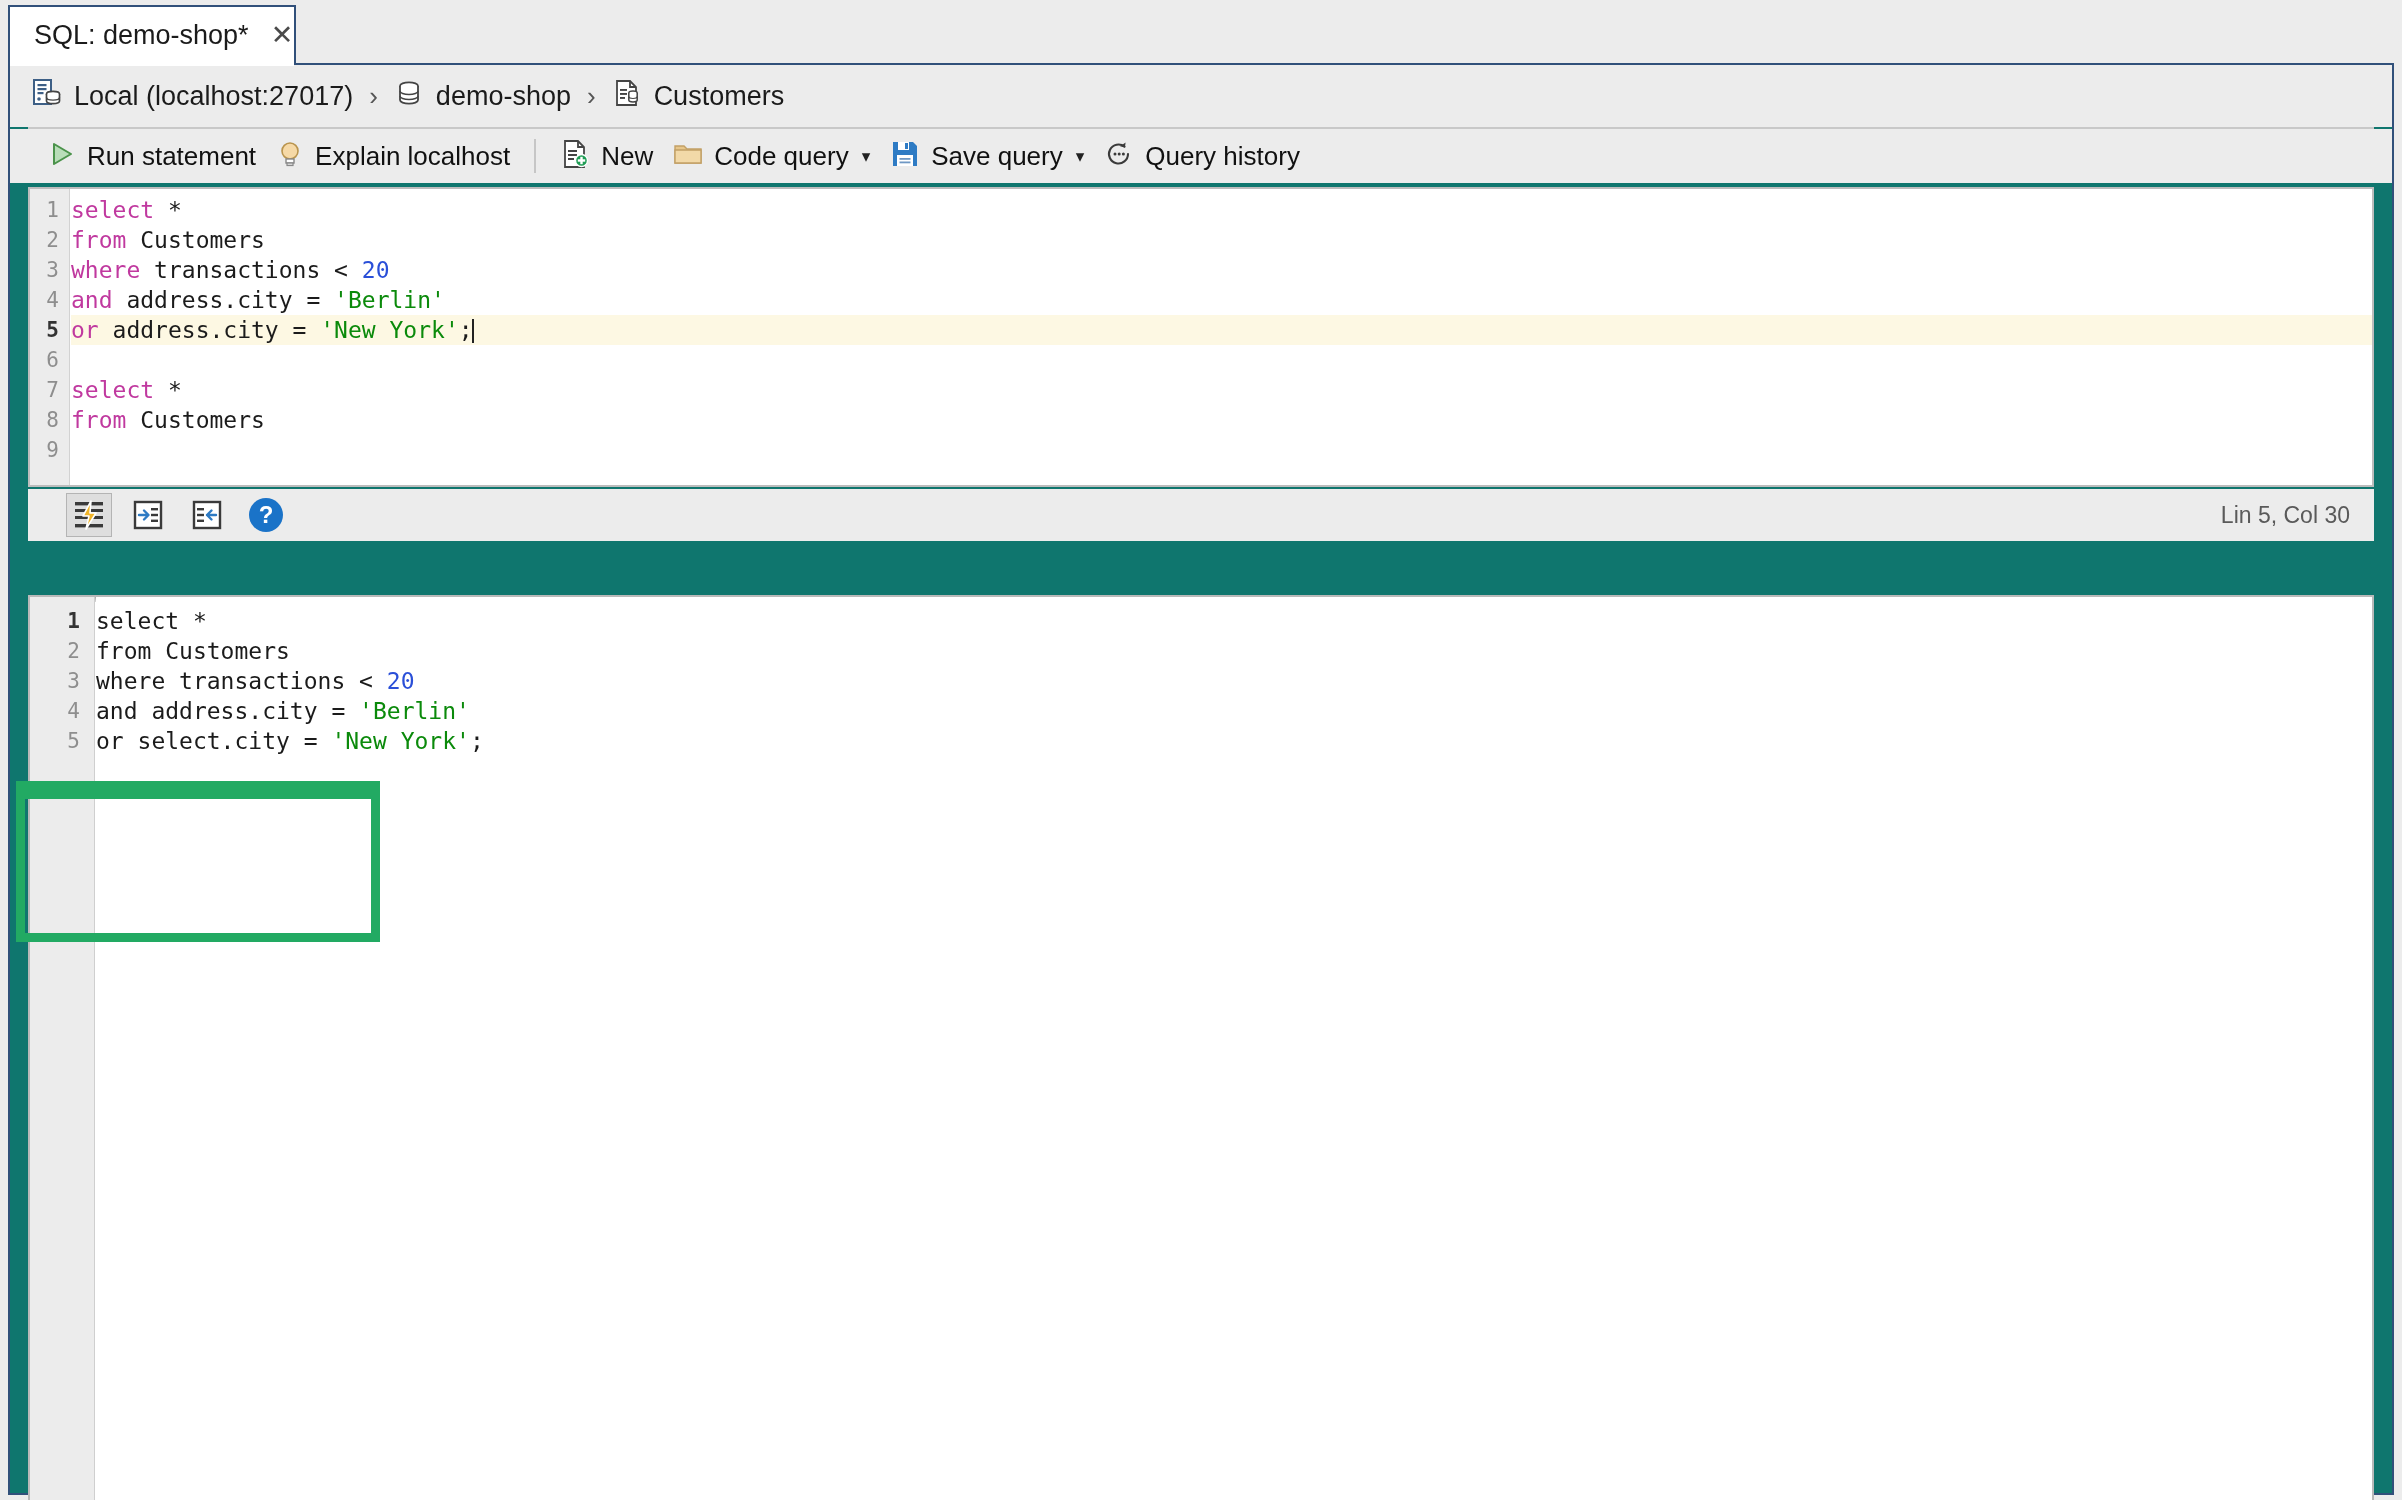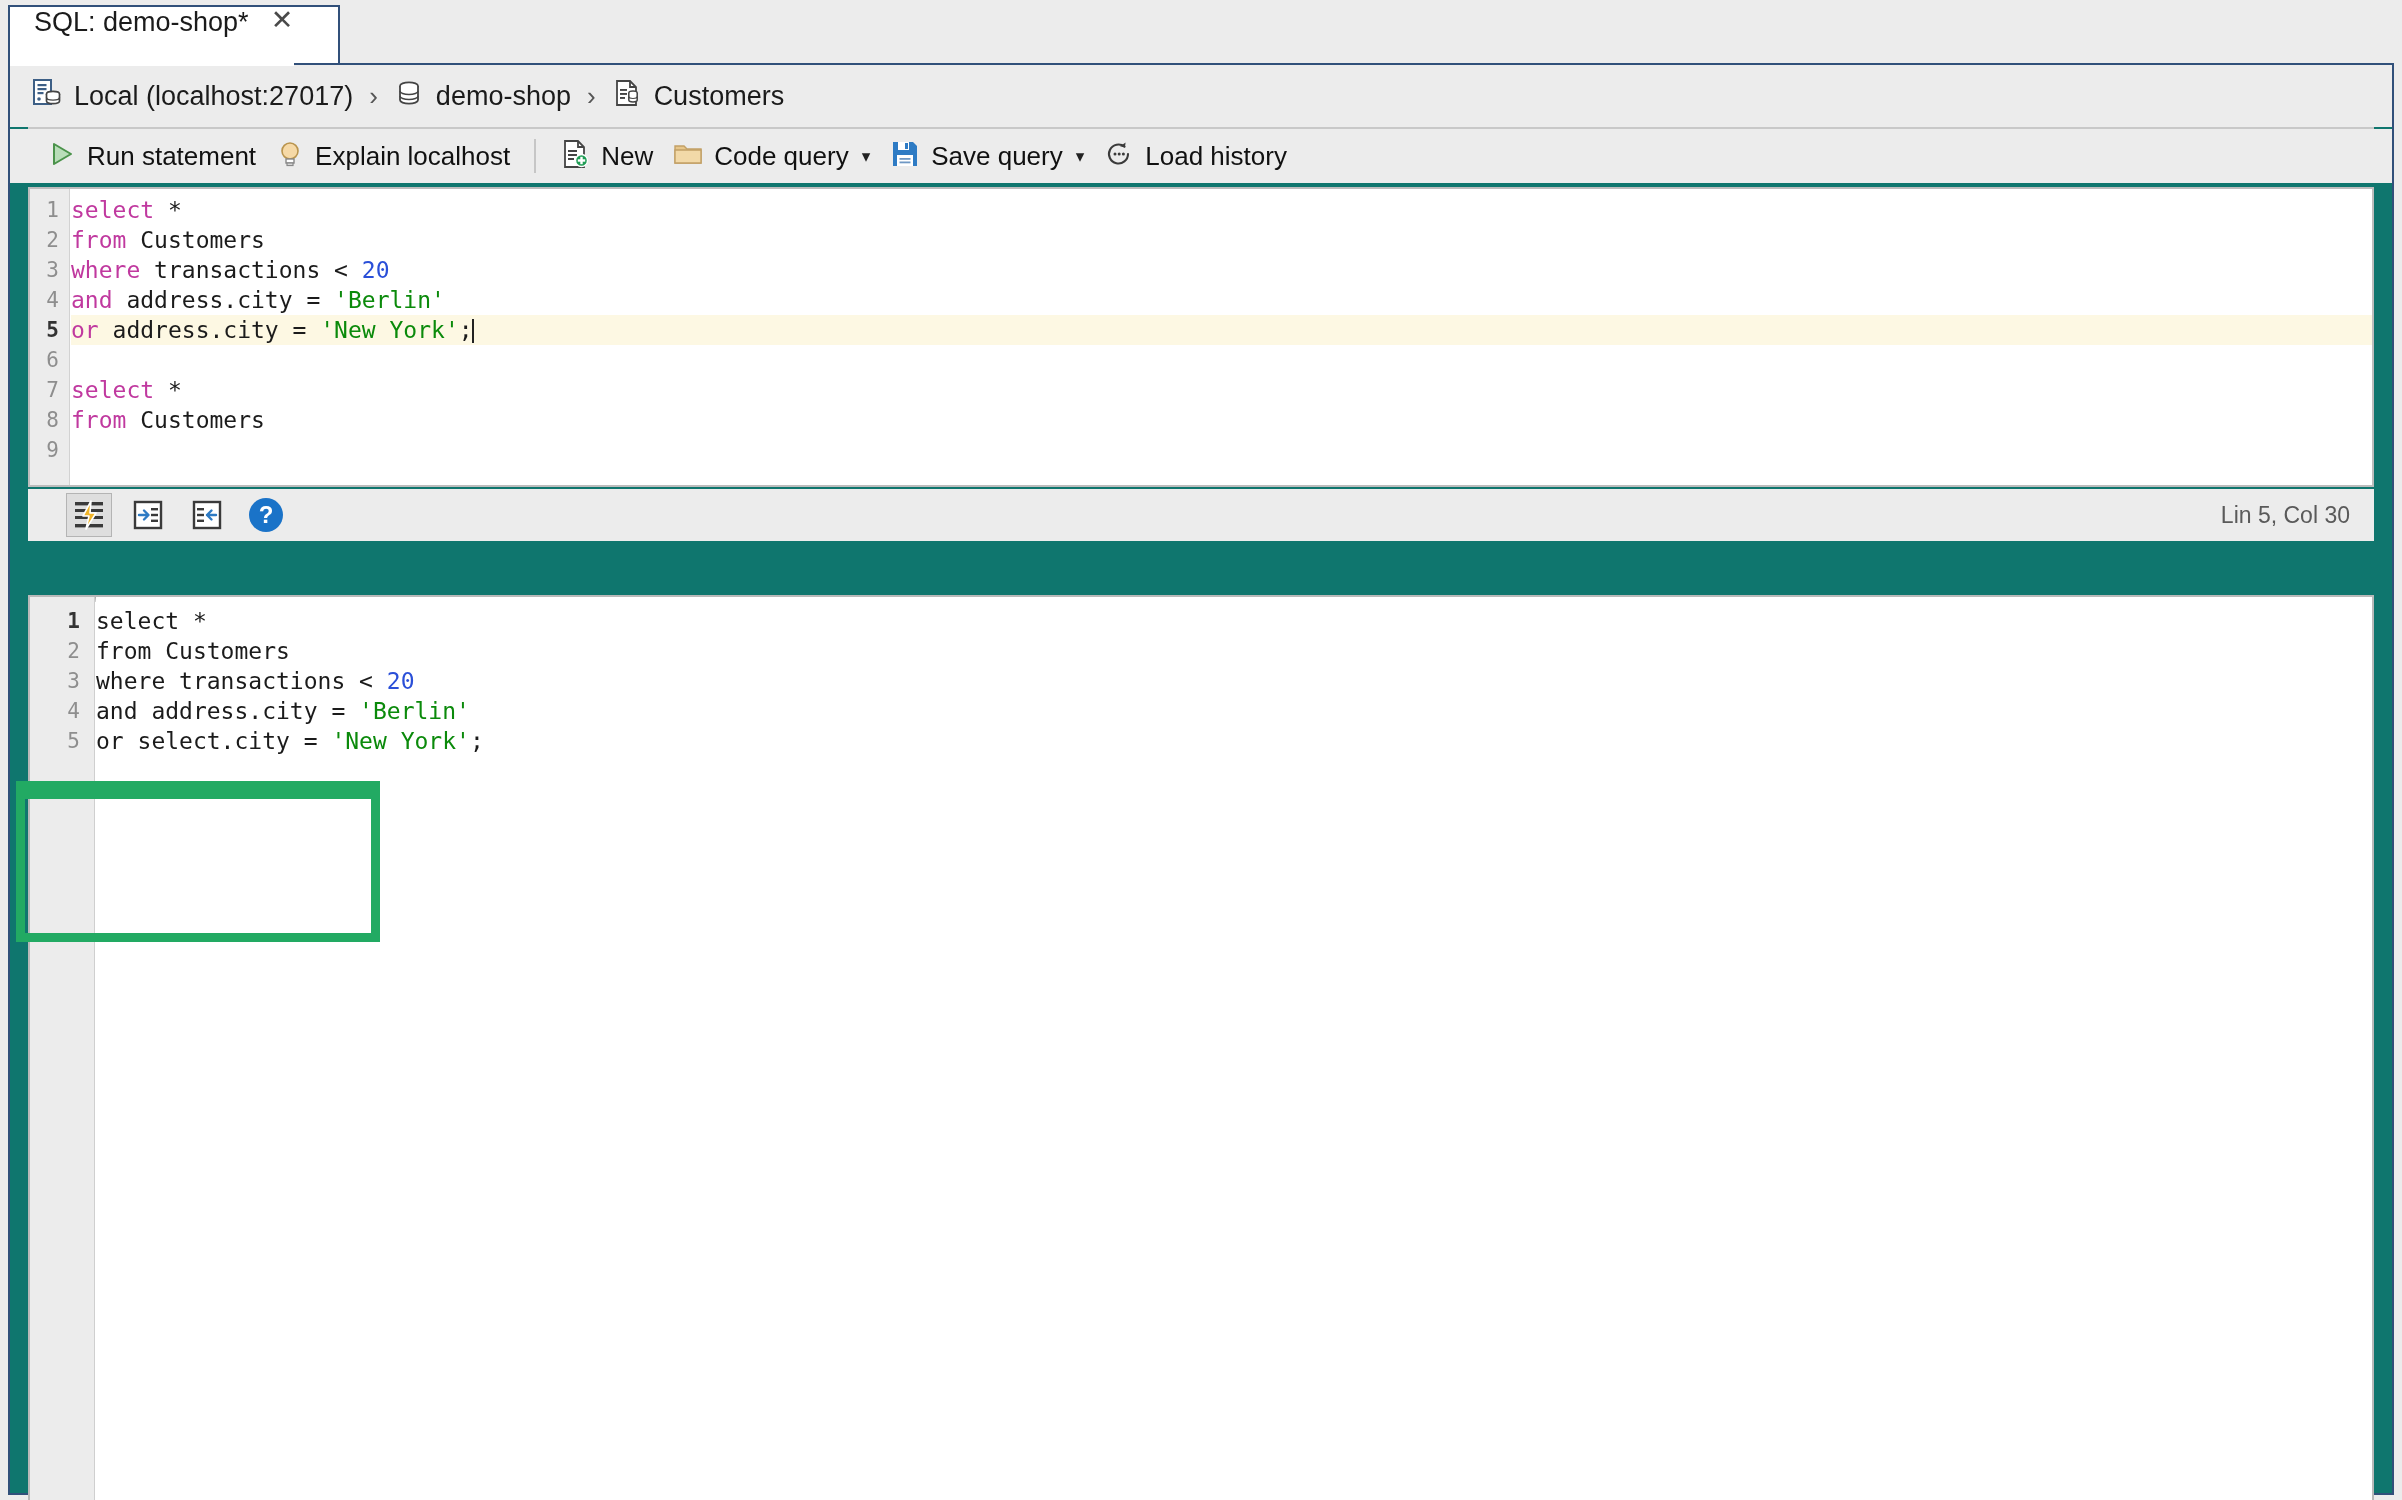--- a/index.html
+++ b/index.html
@@ -7,25 +7,25 @@
     width:2402px;height:1500px;
     background:#ececec;
     font-family:"Liberation Sans", sans-serif;
     overflow:hidden;
     -webkit-font-smoothing:antialiased;
   }
   
   #app{position:relative;width:2402px;height:1500px;}
   .tabstrip{position:absolute;left:0;top:0;width:2402px;height:64px;background:#ececec;}
   .doc-tab{
-    position:absolute;left:8px;top:5px;width:332px;height:59px;
+    position:absolute;left:8px;top:5px;width:288px;height:59px;
     background:#ffffff;
     border:2px solid #31507a;border-bottom:none;
     box-sizing:border-box;
-    display:flex;align-items:flex-start;
+    display:flex;align-items:center;
     padding-left:24px;
   }
   .doc-tab .title{font-size:27px;color:#1b1b1b;letter-spacing:0px;white-space:nowrap;}
   .doc-tab .closex{
     margin-left:22px;font-size:27px;color:#4a4a4a;line-height:1;cursor:pointer;
     font-family:"Liberation Sans", sans-serif;
   }
 
   
   .mainpanel{
@@ -286,21 +286,21 @@
       <div class="tb-btn">
         <span class="ico">
           <svg width="30" height="30" viewBox="0 0 30 30">
             <path d="M24 15 a9.5 9.5 0 1 1 -3.4 -7.3" fill="none" stroke="#3a3a3a" stroke-width="2.1" stroke-linecap="round"></path>
             <path d="M21.6 3.5 L20.9 8.4 L16 7.3 Z" fill="#3a3a3a"></path>
             <circle cx="11" cy="15" r="1.5" fill="#3a3a3a"></circle>
             <circle cx="15.2" cy="15" r="1.5" fill="#3a3a3a"></circle>
             <circle cx="19.4" cy="15" r="1.5" fill="#3a3a3a"></circle>
           </svg>
         </span>
-        <span class="txt">Load history</span>
+        <span class="txt">Query history</span>
       </div>
     </div>
 
     <div class="editor">
       <div class="gutter">
         <div class="gline-wrap" id="ed-gutter">
             <div class="gline">1</div>
             <div class="gline">2</div>
             <div class="gline">3</div>
             <div class="gline">4</div>

